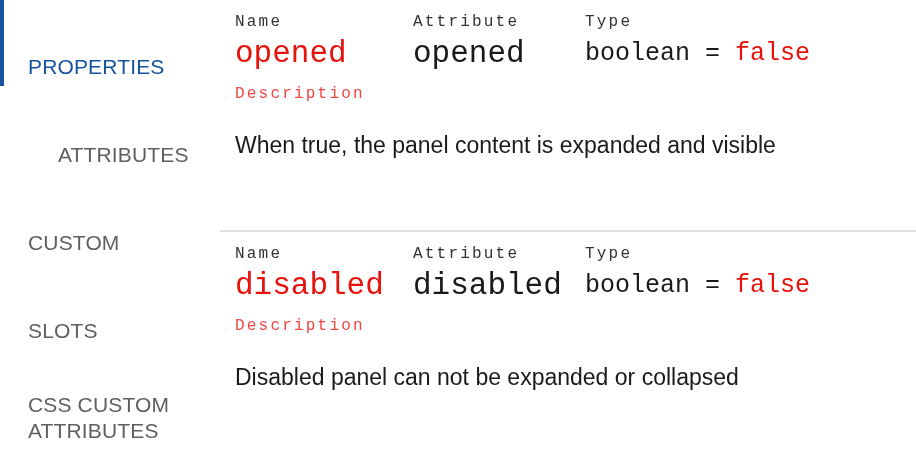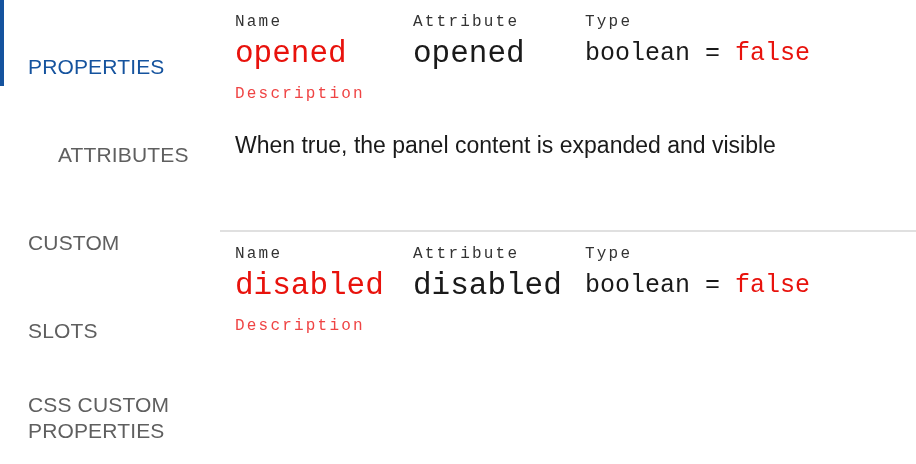--- a/index.html
+++ b/index.html
@@ -184,21 +184,21 @@
     <div class="tab tab-2">
       <span>CUSTOM</span>
     </div>
 
     <div class="tab tab-3">
       <span>SLOTS</span>
     </div>
 
     <div class="tab tab-4">
       <span>CSS CUSTOM
-PROPERTIES</span>
+ATTRIBUTES</span>
     </div>
   </nav>
 
   <section class="panel">
 
     <article class="item item-0">
       <div class="row">
 
         <div class="cell cell-name">
           <span class="col-label">Name</span>
@@ -238,17 +238,18 @@
 
         <div class="cell cell-type">
           <span class="col-label">Type</span>
           <span class="type-value"><span>boolean</span><span> = </span><span class="default-val">false</span></span>
         </div>
 
       </div>
 
       <div class="desc-block">
         <span class="desc-label">Description</span>
+        <span class="desc-text">Disabled panel can not be expanded or collapsed</span>
       </div>
     </article>
 
   </section>
 </div>
 
 </body></html>

